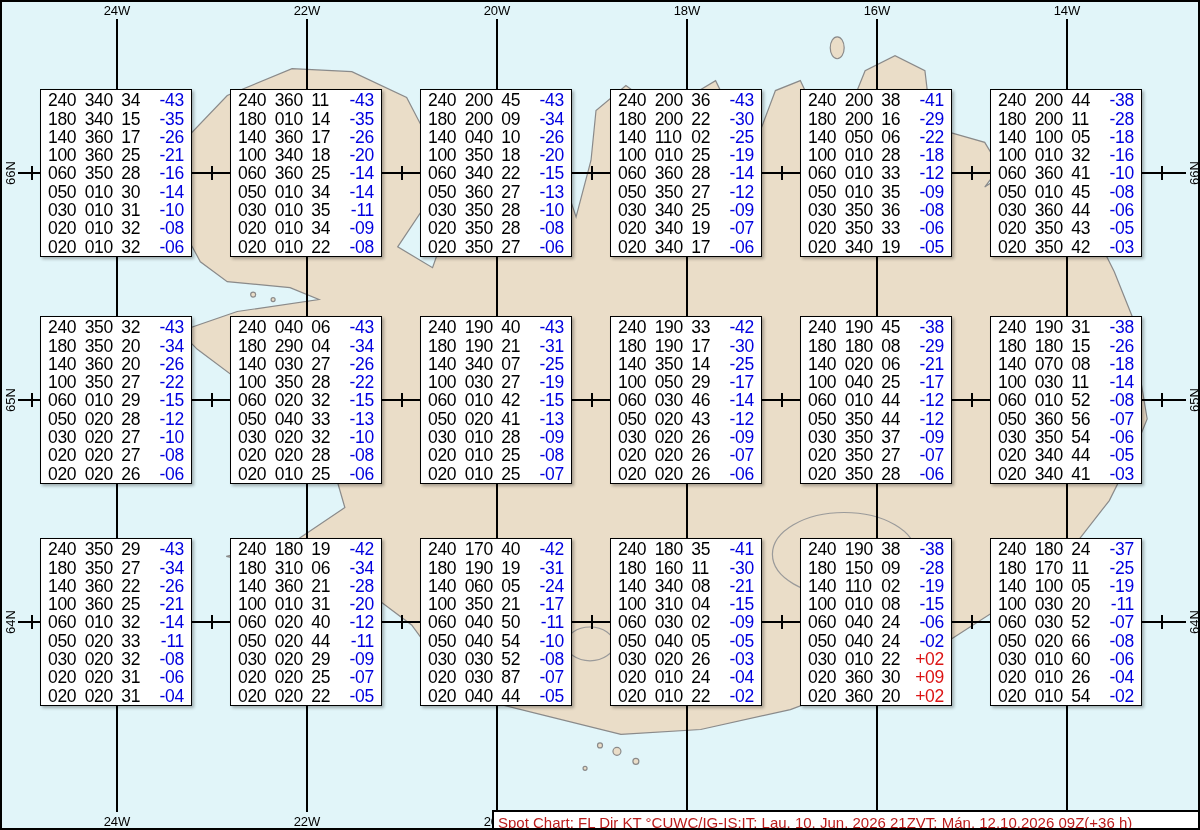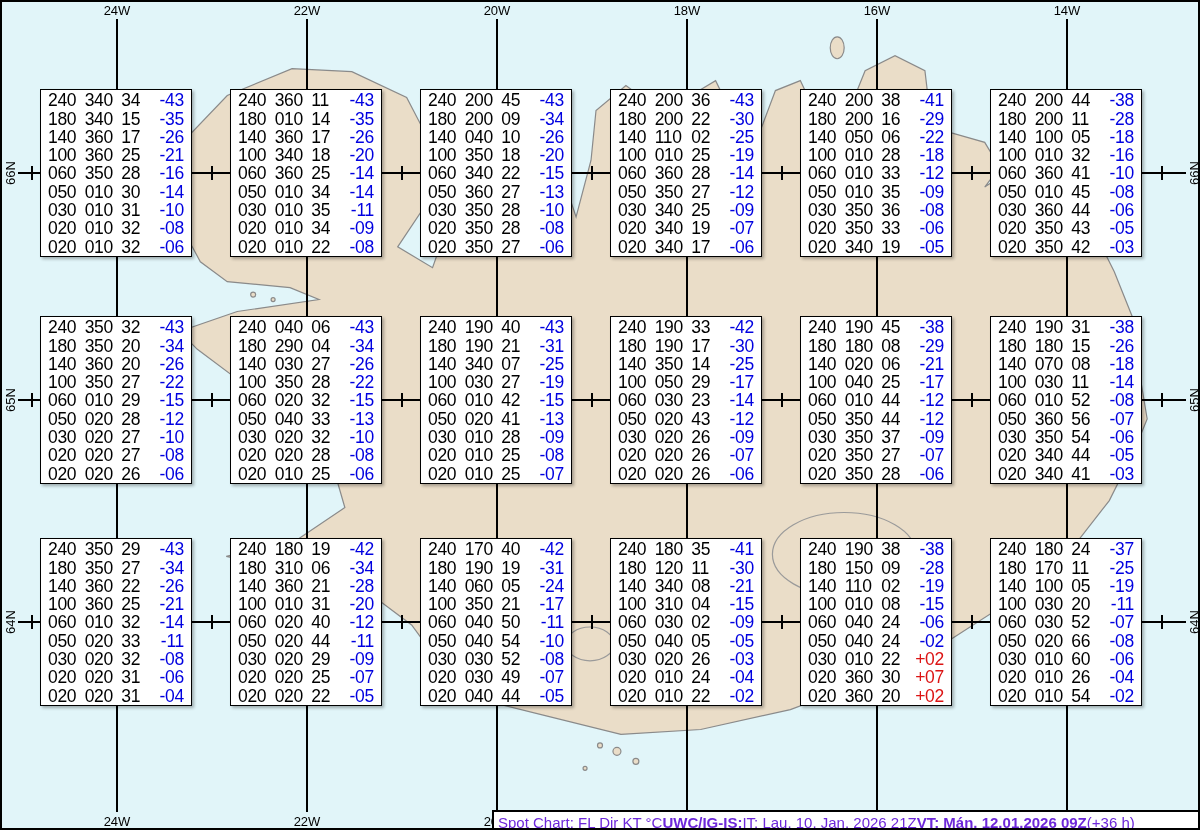--- a/index.html
+++ b/index.html
@@ -21,22 +21,22 @@
             font-size:17.5px;letter-spacing:-0.3px;line-height:18px;color:#000;}
   .c-fl{width:34px;text-align:left;}
   .c-dir{width:34px;text-align:left;}
   .c-kt{width:26px;text-align:left;}
   .c-t{width:34px;text-align:right;}
   .c-t.neg{color:var(--neg);}
   .c-t.pos{color:var(--pos);}
   #footer-bar{position:absolute;left:490px;top:808px;width:710px;height:22px;background:#fff;
               border-top:2px solid #000;border-left:2px solid #000;box-sizing:border-box;z-index:3;
               display:flex;align-items:center;padding-left:4px;white-space:nowrap;overflow:hidden;}
-  #footer-bar span{font-size:15px;color:#6d28d9;}
-  #footer-bar span.b{font-weight:bold;}
+  #footer-bar span{font-size:15px;color:#b91c1c;}
+  #footer-bar span.b{font-weight:normal;}
 </style>
 </head>
 <body>
 
 <div id="stage">
 
   <svg id="map-svg" viewBox="0 0 1200 830" preserveAspectRatio="none">
     <rect x="0" y="0" width="1200" height="830" fill="#E1F5F9"></rect>
     <g stroke-width="1.2" stroke="#8a8a8a">
       <path d="M225 557 L295 541 L344 508 L331 463 L346 424 L312 418 L276 404 L252 391
@@ -664,21 +664,21 @@
         </div>
         <div class="spot-row">
           <div class="c-fl">100</div>
           <div class="c-dir">050</div>
           <div class="c-kt">29</div>
           <div class="c-t neg">-17</div>
         </div>
         <div class="spot-row">
           <div class="c-fl">060</div>
           <div class="c-dir">030</div>
-          <div class="c-kt">23</div>
+          <div class="c-kt">46</div>
           <div class="c-t neg">-14</div>
         </div>
         <div class="spot-row">
           <div class="c-fl">050</div>
           <div class="c-dir">020</div>
           <div class="c-kt">43</div>
           <div class="c-t neg">-12</div>
         </div>
         <div class="spot-row">
           <div class="c-fl">030</div>
@@ -962,40 +962,40 @@
         </div>
         <div class="spot-row">
           <div class="c-fl">030</div>
           <div class="c-dir">030</div>
           <div class="c-kt">52</div>
           <div class="c-t neg">-08</div>
         </div>
         <div class="spot-row">
           <div class="c-fl">020</div>
           <div class="c-dir">030</div>
-          <div class="c-kt">49</div>
+          <div class="c-kt">87</div>
           <div class="c-t neg">-07</div>
         </div>
         <div class="spot-row">
           <div class="c-fl">020</div>
           <div class="c-dir">040</div>
           <div class="c-kt">44</div>
           <div class="c-t neg">-05</div>
         </div>
       </div>
       <div class="spot-box" style="left: 608px; top: 536px;">
         <div class="spot-row">
           <div class="c-fl">240</div>
           <div class="c-dir">180</div>
           <div class="c-kt">35</div>
           <div class="c-t neg">-41</div>
         </div>
         <div class="spot-row">
           <div class="c-fl">180</div>
-          <div class="c-dir">120</div>
+          <div class="c-dir">160</div>
           <div class="c-kt">11</div>
           <div class="c-t neg">-30</div>
         </div>
         <div class="spot-row">
           <div class="c-fl">140</div>
           <div class="c-dir">340</div>
           <div class="c-kt">08</div>
           <div class="c-t neg">-21</div>
         </div>
         <div class="spot-row">
@@ -1075,21 +1075,21 @@
         <div class="spot-row">
           <div class="c-fl">030</div>
           <div class="c-dir">010</div>
           <div class="c-kt">22</div>
           <div class="c-t pos">+02</div>
         </div>
         <div class="spot-row">
           <div class="c-fl">020</div>
           <div class="c-dir">360</div>
           <div class="c-kt">30</div>
-          <div class="c-t pos">+07</div>
+          <div class="c-t pos">+09</div>
         </div>
         <div class="spot-row">
           <div class="c-fl">020</div>
           <div class="c-dir">360</div>
           <div class="c-kt">20</div>
           <div class="c-t pos">+02</div>
         </div>
       </div>
       <div class="spot-box" style="left: 988px; top: 536px;">
         <div class="spot-row">
@@ -1145,18 +1145,18 @@
           <div class="c-dir">010</div>
           <div class="c-kt">54</div>
           <div class="c-t neg">-02</div>
         </div>
       </div>
     </div>
 
   <div id="footer-bar">
       <span>Spot Chart: FL Dir KT °C </span>
       <span class="b">UWC/IG-IS:</span>
-      <span> IT: Lau. 10. Jan. 2026 21Z </span>
-      <span class="b">VT: Mán. 12.01.2026 09Z</span>
+      <span> IT: Lau. 10. Jun. 2026 21Z </span>
+      <span class="b">VT: Mán. 12.10.2026 09Z</span>
       <span> (+36 h)</span>
     </div>
 
 </div>
 
 </body></html>

